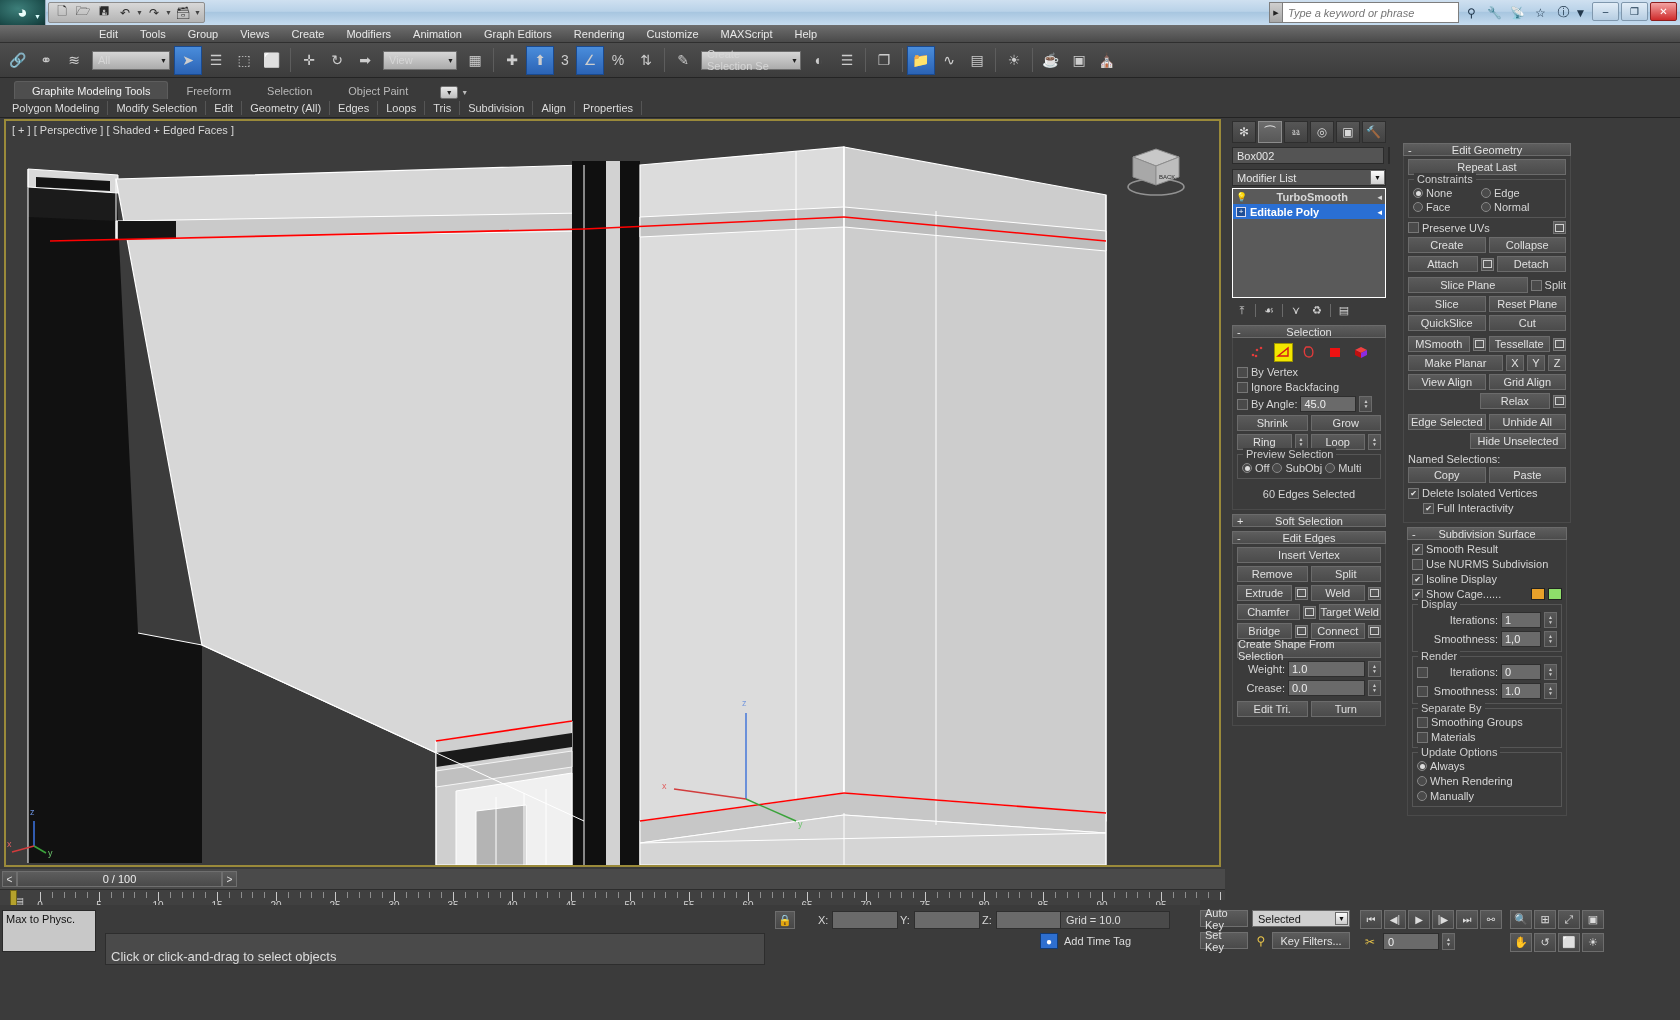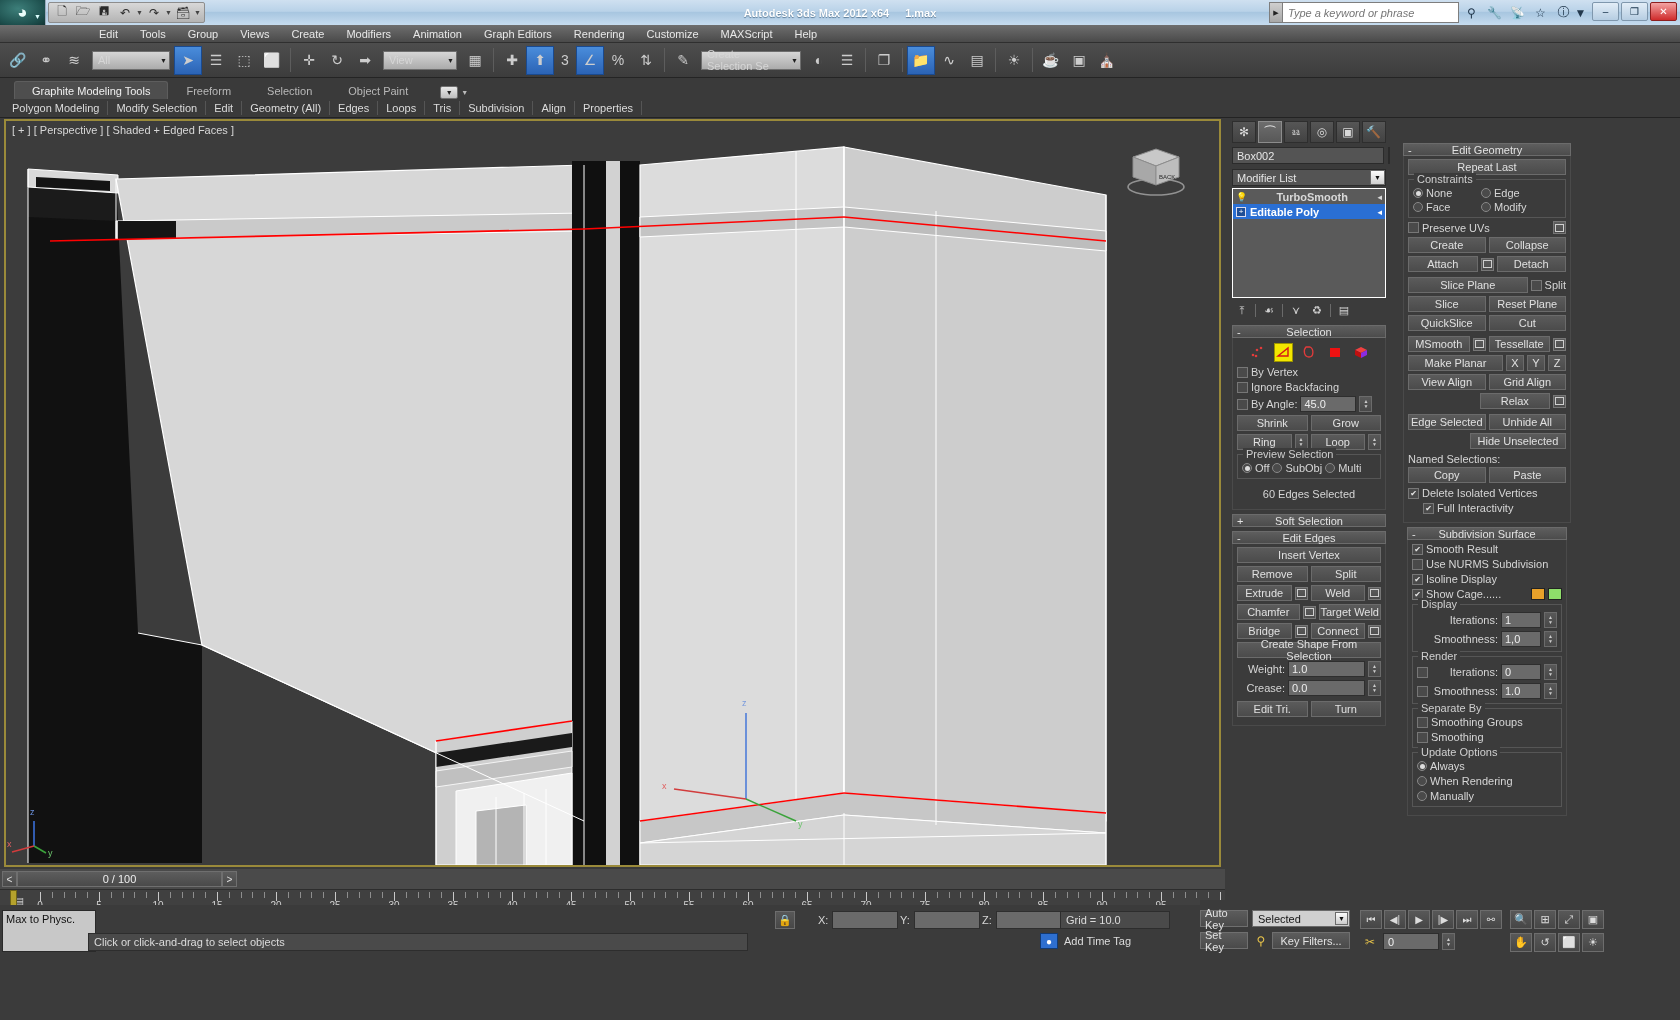--- a/index.html
+++ b/index.html
@@ -171,21 +171,21 @@
     font-size:11px; color:#e2e2e2; padding:0 4px; position:relative;
   }
   .rhead .pm { position:absolute; left:4px; }
   .rhead .ttl { width:100%; text-align:center; }
   .rbody { border:1px solid #4a4a4a; border-top:none; padding:3px 4px 5px 4px; }
 
   .btn {
     height:16px; background:linear-gradient(180deg,#5b5b5b,#4b4b4b);
     border:1px solid #6b6b6b; color:#e0e0e0; font-size:11px;
     display:flex; align-items:center; justify-content:center;
-    font-family:"Liberation Sans",sans-serif; cursor:pointer;text-align:center;
+    font-family:"Liberation Sans",sans-serif; cursor:pointer;
   }
   .btn.wide { width:100%; }
   .row { display:flex; gap:3px; margin-bottom:3px; align-items:center; }
   .row > .btn { flex:1; }
   .chk {
     width:11px;height:11px;background:#4a4a4a;border:1px solid #777;
     display:inline-flex;align-items:center;justify-content:center;
     font-size:9px;color:#e8e8e8;flex:none;
   }
   .chk.on::after{content:"\2714"; font-size:8px;}
@@ -248,23 +248,23 @@
     position:absolute; left:2px; top:5px; width:94px; height:42px;
     background:#c8c8c8; border:1px solid #2a2a2a; font-size:11px; color:#111;
     padding:2px 3px; font-family:"Liberation Sans",sans-serif;
   }
   #status-line1 {
     position:absolute; left:100px; top:6px; width:660px; height:18px;
     background:#4a4a4a; border:1px solid #2d2d2d; font-size:11px;
     color:#dcdcdc; padding:2px 5px;
   }
   #status-line2 {
-    position:absolute; left:88px; top:28px; width:660px; height:18px;
-    background:#4a4a4a; border:1px solid #2d2d2d; font-size:11px;
-    color:#dcdcdc; padding:2px 5px;
+    position:absolute; left:105px; top:28px; width:660px; height:18px;
+    background:#4a4a4a; border:1px solid #2d2d2d; font-size:13px;
+    color:#dcdcdc; padding:15px 5px;
   }
   #lockbtn { position:absolute; left:775px; top:6px; width:20px;height:18px;
              background:linear-gradient(180deg,#585858,#474747); border:1px solid #6d6d6d;
              display:flex;align-items:center;justify-content:center;font-size:11px;}
   .coordbox { position:absolute; top:6px; height:18px; display:flex; align-items:center; gap:2px;}
   .coordbox .ax { font-size:11px; color:#d6d6d6; width:12px; }
   .coordbox .fld { width:66px;height:18px;background:#6a6a6a;border:1px solid #2e2e2e;}
   #gridbox { position:absolute; left:1060px; top:6px; width:110px; height:18px;
              background:#4a4a4a; border:1px solid #2d2d2d; font-size:11px;
              color:#dcdcdc; display:flex;align-items:center;padding-left:5px;}
@@ -305,23 +305,20 @@
       <div class="qbtn">🗋</div>
       <div class="qbtn">🗁</div>
       <div class="qbtn">🖪</div>
       <div class="qbtn">↶</div>
       <div class="qsep">▼</div>
       <div class="qbtn">↷</div>
       <div class="qsep">▼</div>
       <div class="qbtn">🗃</div>
       <div class="qsep">▼</div>
     </div>
-    <div id="title-text">
-      <span>Autodesk 3ds Max  2012 x64</span><span>1.max</span>
-    </div>
     <div id="search-wrap">
       <div id="search-arrow">▶</div>
       <input id="search-input" placeholder="Type a keyword or phrase" style="">
       <div class="titicon">⚲</div>
       <div class="titicon">🔧</div>
       <div class="titicon">📡</div>
       <div class="titicon">☆</div>
       <div class="titicon">ⓘ</div>
       <div class="titicon" style="width:9px">▼</div>
     </div>
@@ -712,21 +709,21 @@
             <div class="row" style="margin-bottom:2px">
               <span class="radio on"></span>
               <span class="lbl" style="width:52px">None</span>
               <span class="radio"></span>
               <span class="lbl">Edge</span>
             </div>
             <div class="row" style="margin-bottom:0">
               <span class="radio"></span>
               <span class="lbl" style="width:52px">Face</span>
               <span class="radio"></span>
-              <span class="lbl">Modify</span>
+              <span class="lbl">Normal</span>
             </div>
           </div>
           <div class="row">
             <span class="chk"></span>
             <span class="lbl" style="flex:1">Preserve UVs</span>
             <span class="sqbtn"></span>
           </div>
           <div class="row">
             <div class="btn">Create</div>
             <div class="btn">Collapse</div>
@@ -848,21 +845,21 @@
             </div>
           </div>
           <div class="grp">
             <span class="cap">Separate By</span>
             <div class="row">
               <span class="chk"></span>
               <span class="lbl">Smoothing Groups</span>
             </div>
             <div class="row" style="margin-bottom:0">
               <span class="chk"></span>
-              <span class="lbl">Smoothing</span>
+              <span class="lbl">Materials</span>
             </div>
           </div>
           <div class="grp">
             <span class="cap">Update Options</span>
             <div class="row">
               <span class="radio on"></span>
               <span class="lbl">Always</span>
             </div>
             <div class="row">
               <span class="radio"></span>

